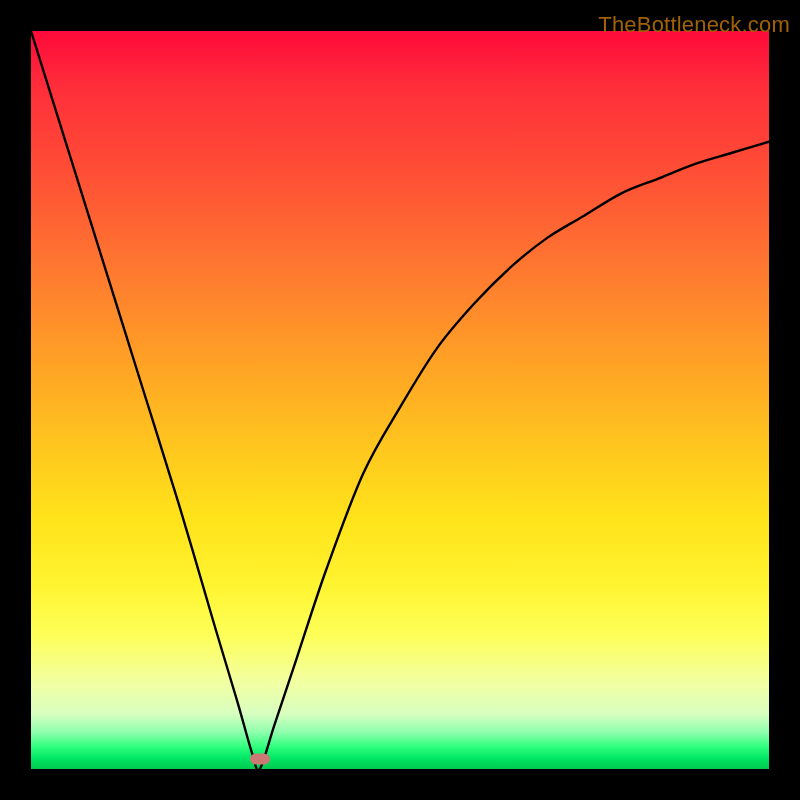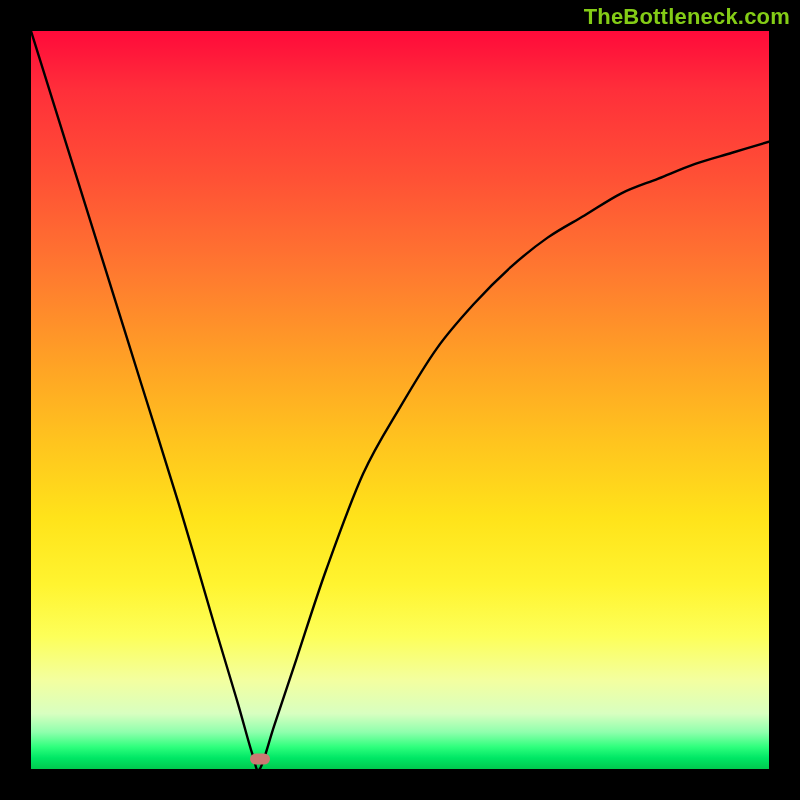--- a/index.html
+++ b/index.html
@@ -54,25 +54,25 @@
     position: absolute;
     width: 20px;
     height: 11px;
     border-radius: 6px / 5.5px;
     background: #cb7a73;
     transform: translate(-50%, -50%);
     pointer-events: none;
   }
   .watermark {
     position: absolute;
-    top: 4px;
+    top: 12px;
     right: 10px;
-    color: #84cc16;
+    color: #a16207;
     font-size: 22px;
-    font-weight: 700;
+    font-weight: 400;
     letter-spacing: 0.2px;
     user-select: none;
     pointer-events: none;
   }
 </style>
 </head>
 <body>
 
 <div class="frame">
   <div class="plot">

